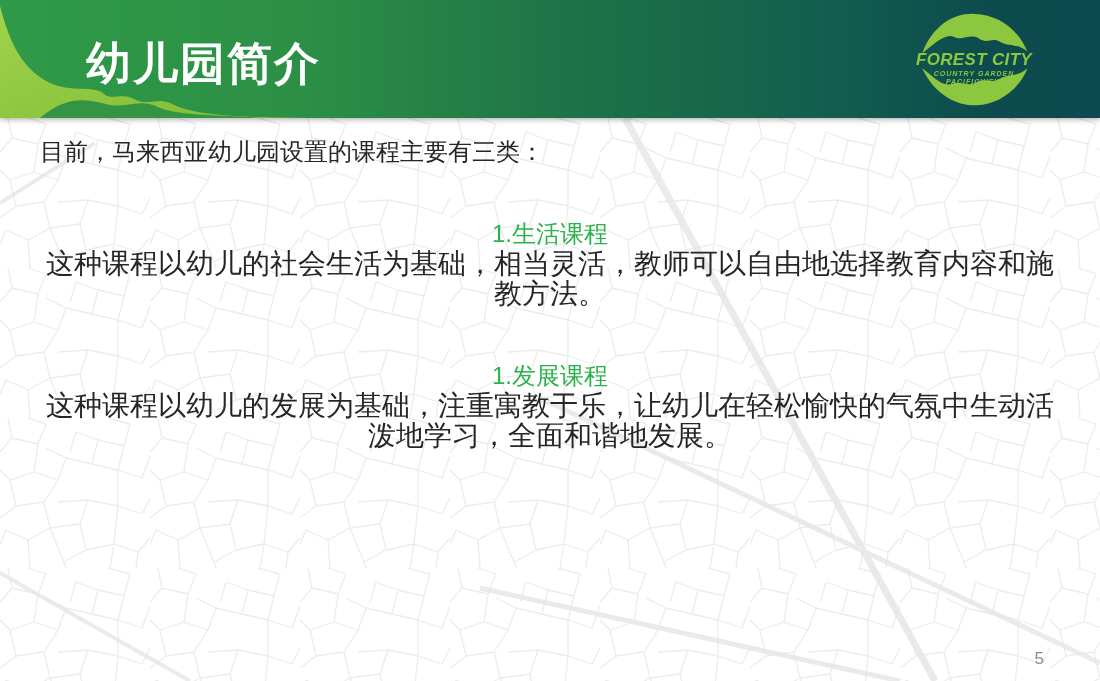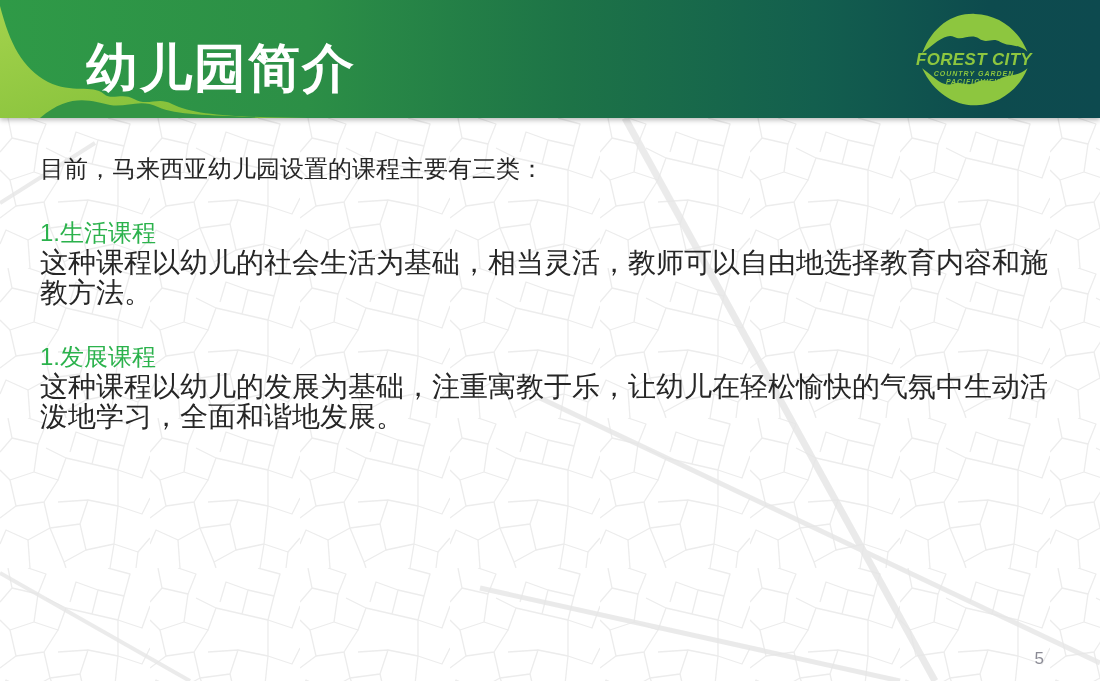--- a/index.html
+++ b/index.html
@@ -24,51 +24,51 @@
     box-shadow: 0 2px 5px rgba(0,0,0,0.28);
     z-index: 3;
   }
   .leaf-decoration {
     position: absolute; left: 0; top: 0;
     width: 340px; height: 118px;
     display: block;
   }
   .slide-title {
     position: absolute; left: 86px; top: 34px;
-    font-size: 52px; font-weight: 700;
+    font-size: 45px; font-weight: 700;
     color: #ffffff; letter-spacing: 2px;
     white-space: nowrap;
   }
   .logo {
     position: absolute; right: 56px; top: 6px;
     width: 140px; height: 108px;
   }
   .logo svg { width: 100%; height: 100%; display: block; }
 
   
   .bg-texture {
     position: absolute; left: 0; top: 118px;
     width: 1100px; height: 563px;
     z-index: 1;
   }
 
   
   .content {
     position: absolute; left: 0; top: 118px;
     width: 1100px; height: 563px;
-    padding: 36px 40px 0 40px;
+    padding: 19px 40px 0 40px;
     z-index: 2;
     color: #262626;
   }
   .intro {
     font-size: 24px; line-height: 30px;
     color: #262626;
     width: 1020px;
   }
-  .course-section { margin-top: 34px; width: 1020px; }
+  .course-section { margin-top: 52px; width: 1020px; text-align: center; }
   .section-heading {
     font-size: 24px; line-height: 30px;
     font-weight: 400;
     color: #2bb24c;
   }
   .section-body {
     font-size: 28px; line-height: 30px;
     color: #262626;
   }
   .page-number {

